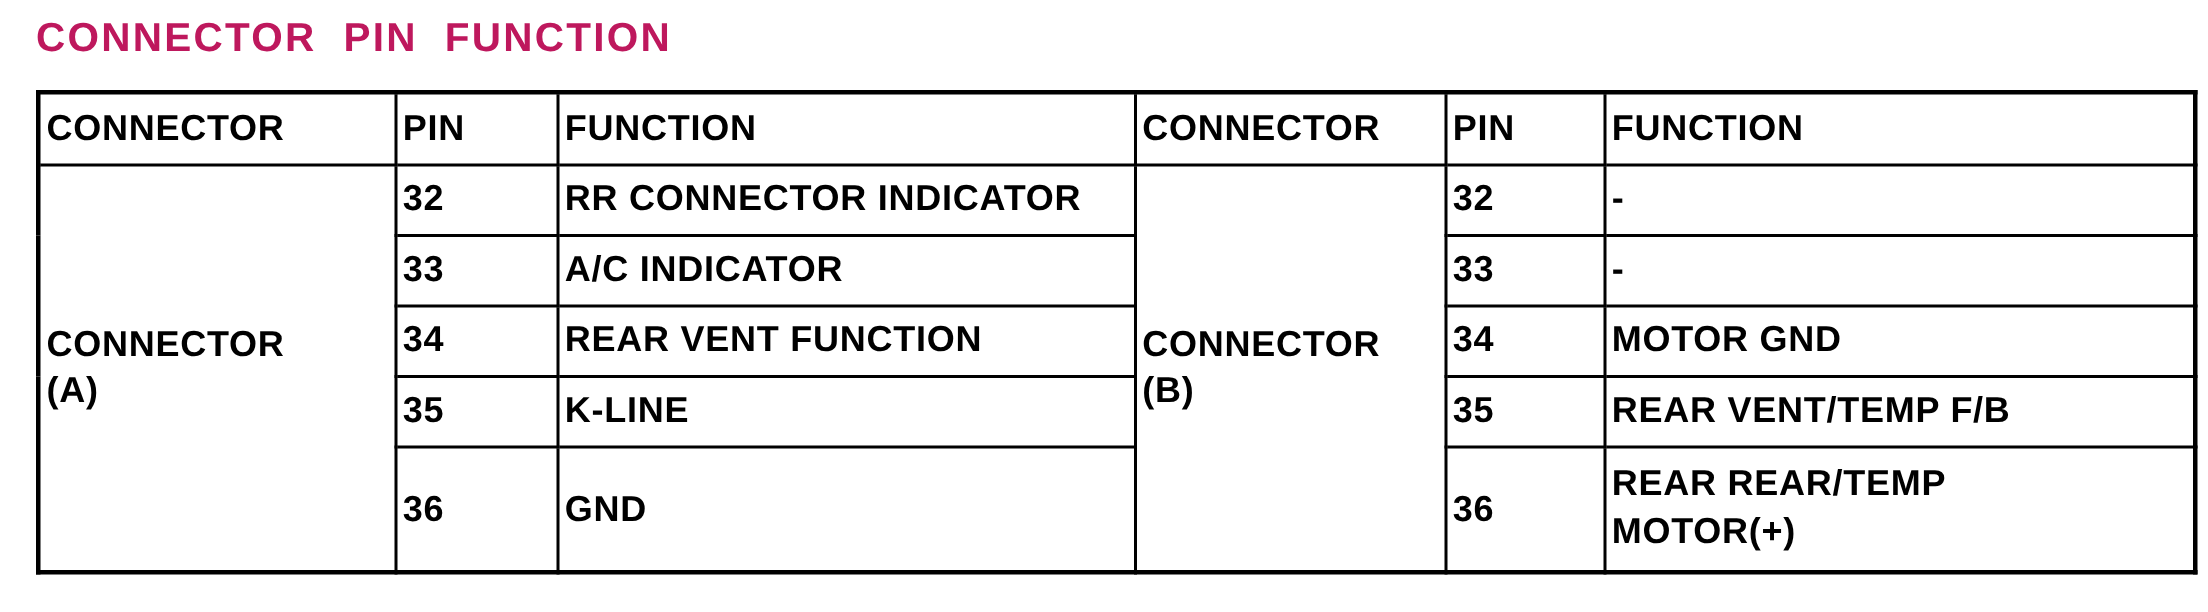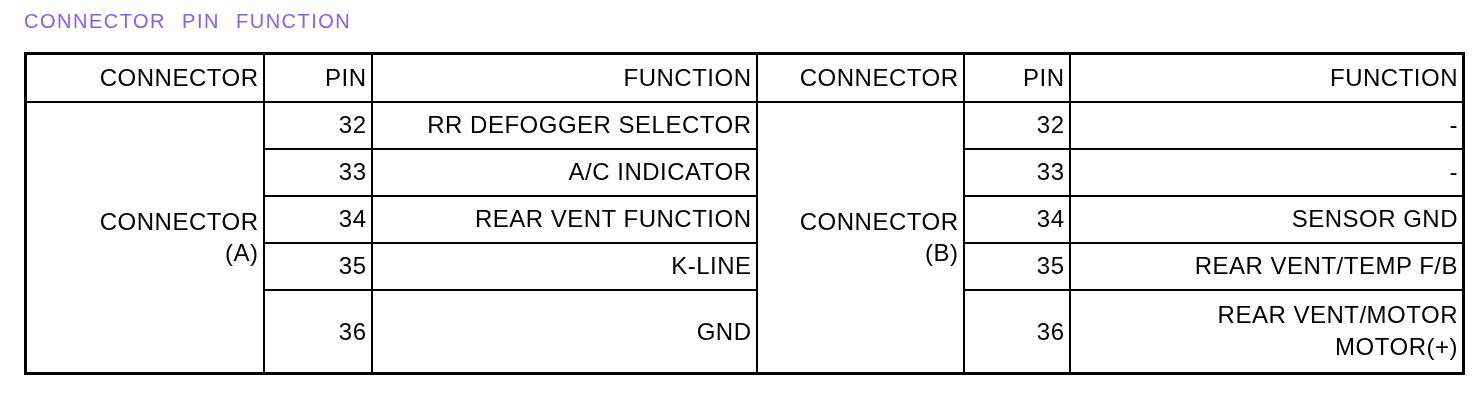--- a/index.html
+++ b/index.html
@@ -14,40 +14,40 @@
     -webkit-font-smoothing: antialiased;
   }
   .page {
     box-sizing: border-box;
     width: 1472px;
     height: 408px;
     padding: 10px 0 0 24px;
   }
   .title {
     margin: 0 0 19px 0;
-    font-size: 20px;
-    font-weight: normal;
+    font-size: 27px;
+    font-weight: bold;
     letter-spacing: 1.5px;
     word-spacing: 9px;
-    color: #8b5cf6;
+    color: #be185d;
   }
   table.pin-table {
     border-collapse: collapse;
     table-layout: fixed;
     width: 1438px;
     border: 3px solid #000;
   }
   table.pin-table th,
   table.pin-table td {
     border: 2px solid #000;
     padding: 0 4px;
-    text-align: right;
+    text-align: left;
     vertical-align: middle;
     font-size: 24px;
-    font-weight: normal;
+    font-weight: bold;
     letter-spacing: 0.5px;
     line-height: 1.3;
     overflow: hidden;
   }
   tr.hdr      { height: 48px; }
   tr.r-normal { height: 47px; }
   tr.r-last   { height: 84px; }
   td.conn-cell { font-size: 24px; }
   td.conn-cell .conn-line { display: block; }
   .wrap-narrow {
@@ -82,50 +82,50 @@
         <th>FUNCTION</th>
       </tr>
     </thead>
     <tbody>
       <tr class="r-normal">
         <td class="conn-cell" rowspan="5">
           <span class="conn-line">CONNECTOR</span>
           <span class="conn-line">(A)</span>
         </td>
         <td>32</td>
-        <td>RR DEFOGGER SELECTOR</td>
+        <td>RR CONNECTOR INDICATOR</td>
         <td class="conn-cell" rowspan="5">
           <span class="conn-line">CONNECTOR</span>
           <span class="conn-line">(B)</span>
         </td>
         <td>32</td>
         <td>-</td>
       </tr>
       <tr class="r-normal">
         <td>33</td>
         <td>A/C INDICATOR</td>
         <td>33</td>
         <td>-</td>
       </tr>
       <tr class="r-normal">
         <td>34</td>
         <td>REAR VENT FUNCTION</td>
         <td>34</td>
-        <td>SENSOR GND</td>
+        <td>MOTOR GND</td>
       </tr>
       <tr class="r-normal">
         <td>35</td>
         <td>K-LINE</td>
         <td>35</td>
         <td>REAR VENT/TEMP F/B</td>
       </tr>
       <tr class="r-last">
         <td>36</td>
         <td>GND</td>
         <td>36</td>
         <td>
-          <span class="wrap-narrow">REAR VENT/MOTOR MOTOR(+)</span>
+          <span class="wrap-narrow">REAR REAR/TEMP MOTOR(+)</span>
         </td>
       </tr>
     </tbody>
   </table>
 
 </div>
 
 </body></html>

